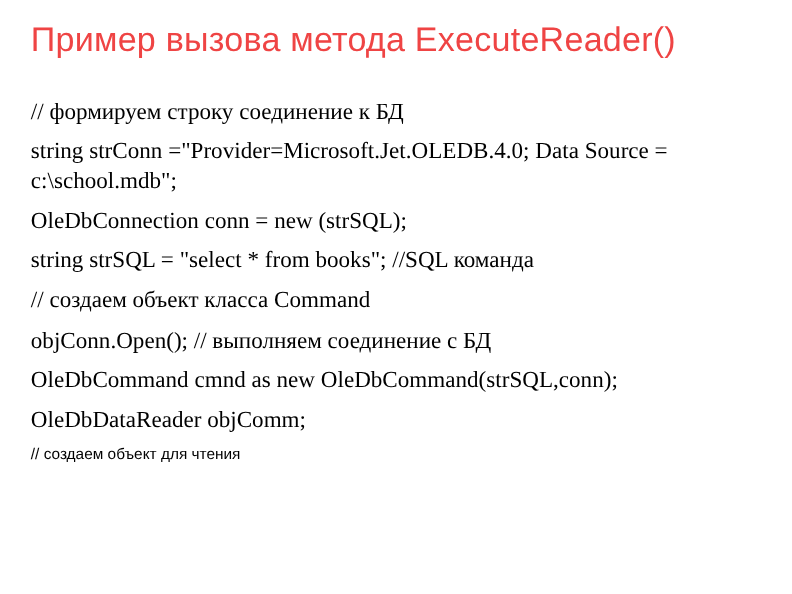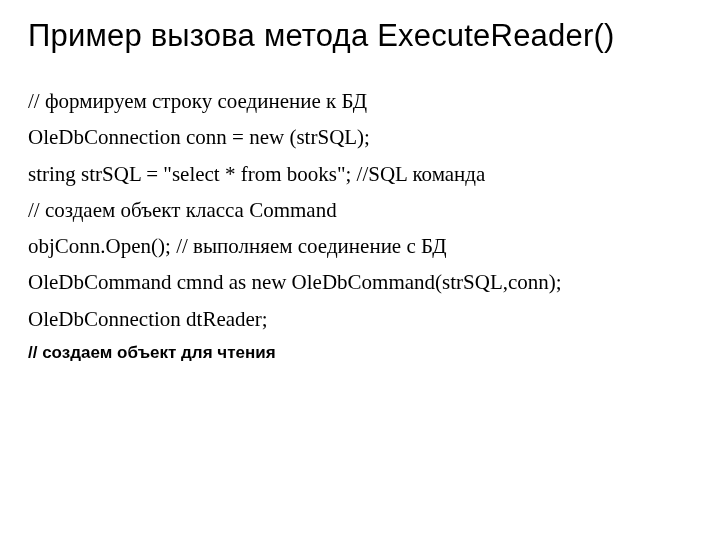--- a/index.html
+++ b/index.html
@@ -14,46 +14,46 @@
   .slide {
     box-sizing: border-box;
     width: 720px;
     height: 540px;
     padding: 18px 28px 0 28px;
   }
   .title {
     font-family: Arial, Helvetica, sans-serif;
     font-size: 31px;
     font-weight: 400;
-    color: #000000;
+    color: #ef4444;
     margin: 0 0 34px 0;
     letter-spacing: 0.2px;
   }
   .body {
     font-size: 21px;
     line-height: 1.25;
   }
   .body p {
     margin: 0 0 10px 0;
   }
   .small {
     font-family: Arial, Helvetica, sans-serif;
-    font-size: 17px;
+    font-size: 14px;
     margin: 2px 0 10px 0;
-    font-weight: bold;
   }
 </style>
 </head>
 <body>
 
 <div class="slide">
   <h1 class="title">Пример вызова метода ExecuteReader()</h1>
   <div class="body">
     <p>// формируем строку соединение к БД</p>
+    <p>string strConn ="Provider=Microsoft.Jet.OLEDB.4.0; Data Source = c:\school.mdb";</p>
     <p>OleDbConnection conn = new (strSQL);</p>
     <p>string strSQL = "select * from books"; //SQL команда</p>
     <p>// создаем объект класса Command</p>
     <p>objConn.Open();  // выполняем соединение с БД</p>
     <p>OleDbCommand cmnd as new OleDbCommand(strSQL,conn);</p>
-    <p>OleDbConnection dtReader;</p>
+    <p>OleDbDataReader objComm;</p>
     <p class="small">// создаем объект для чтения</p>
   </div>
 </div>
 
 </body></html>

